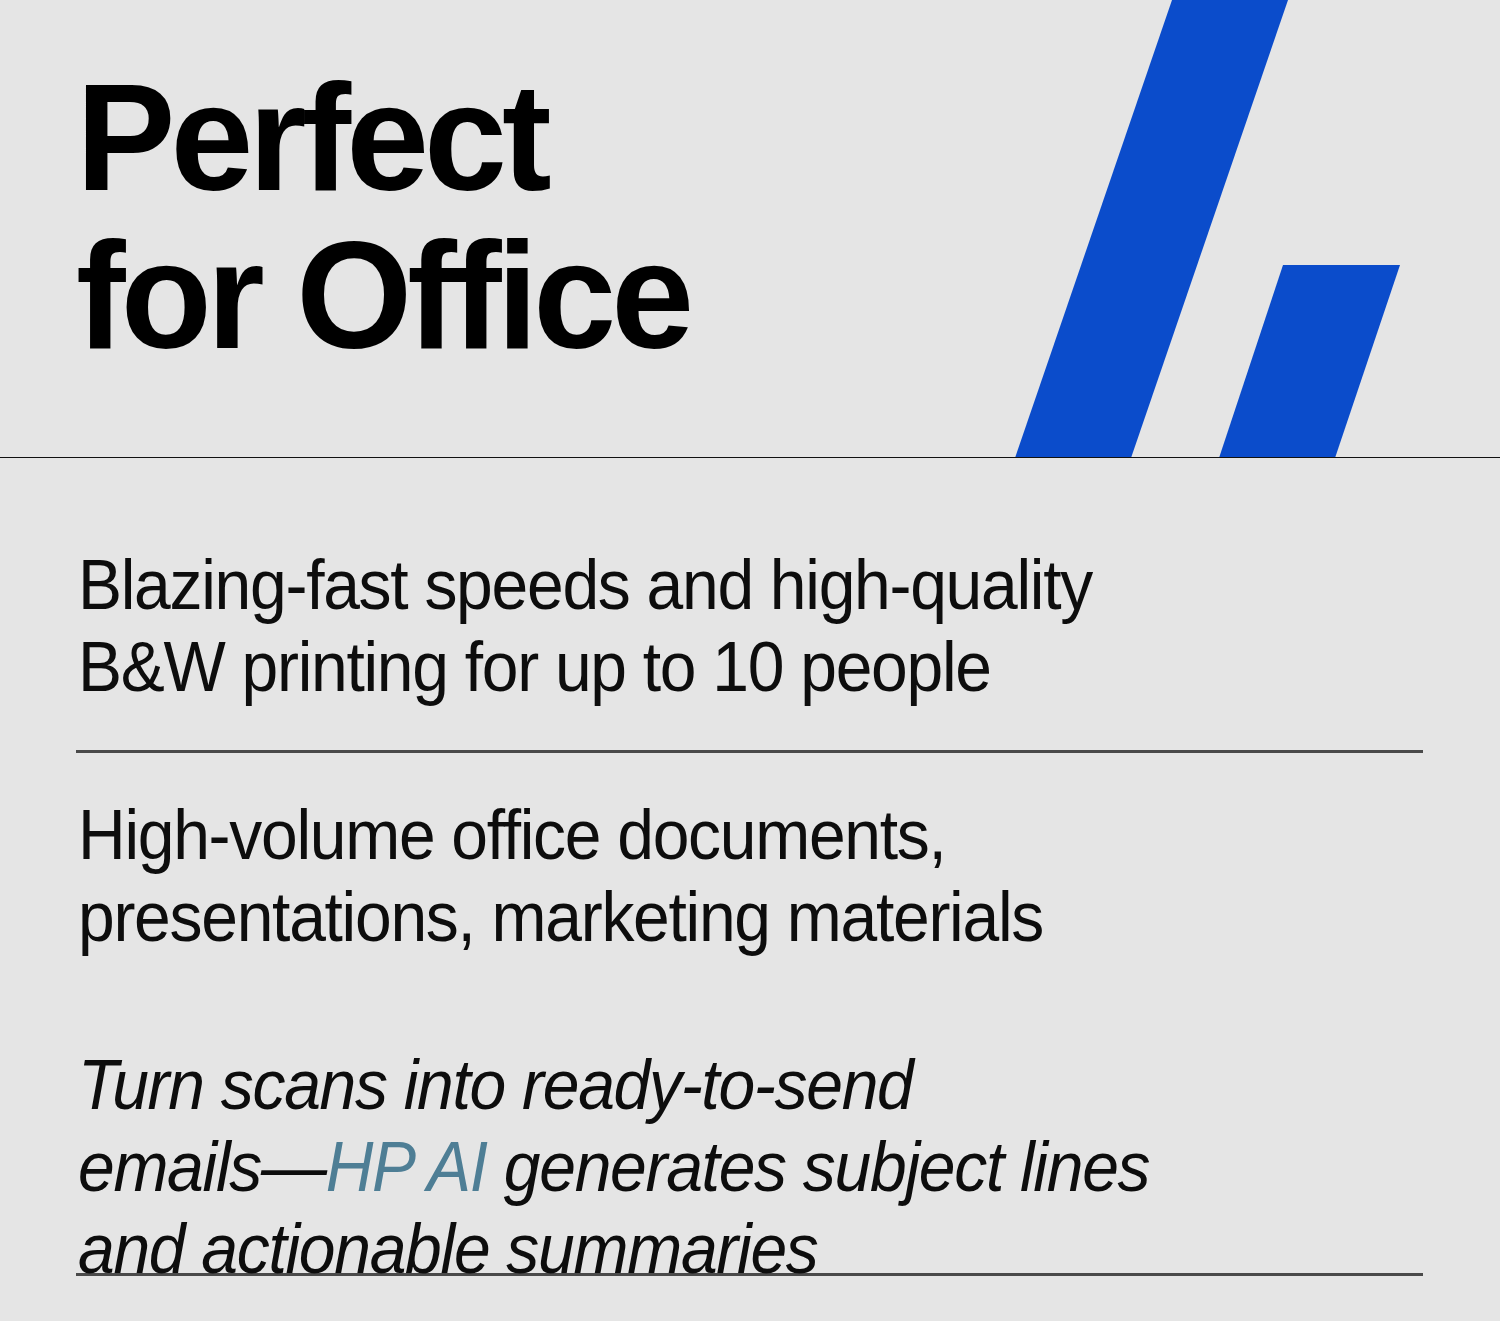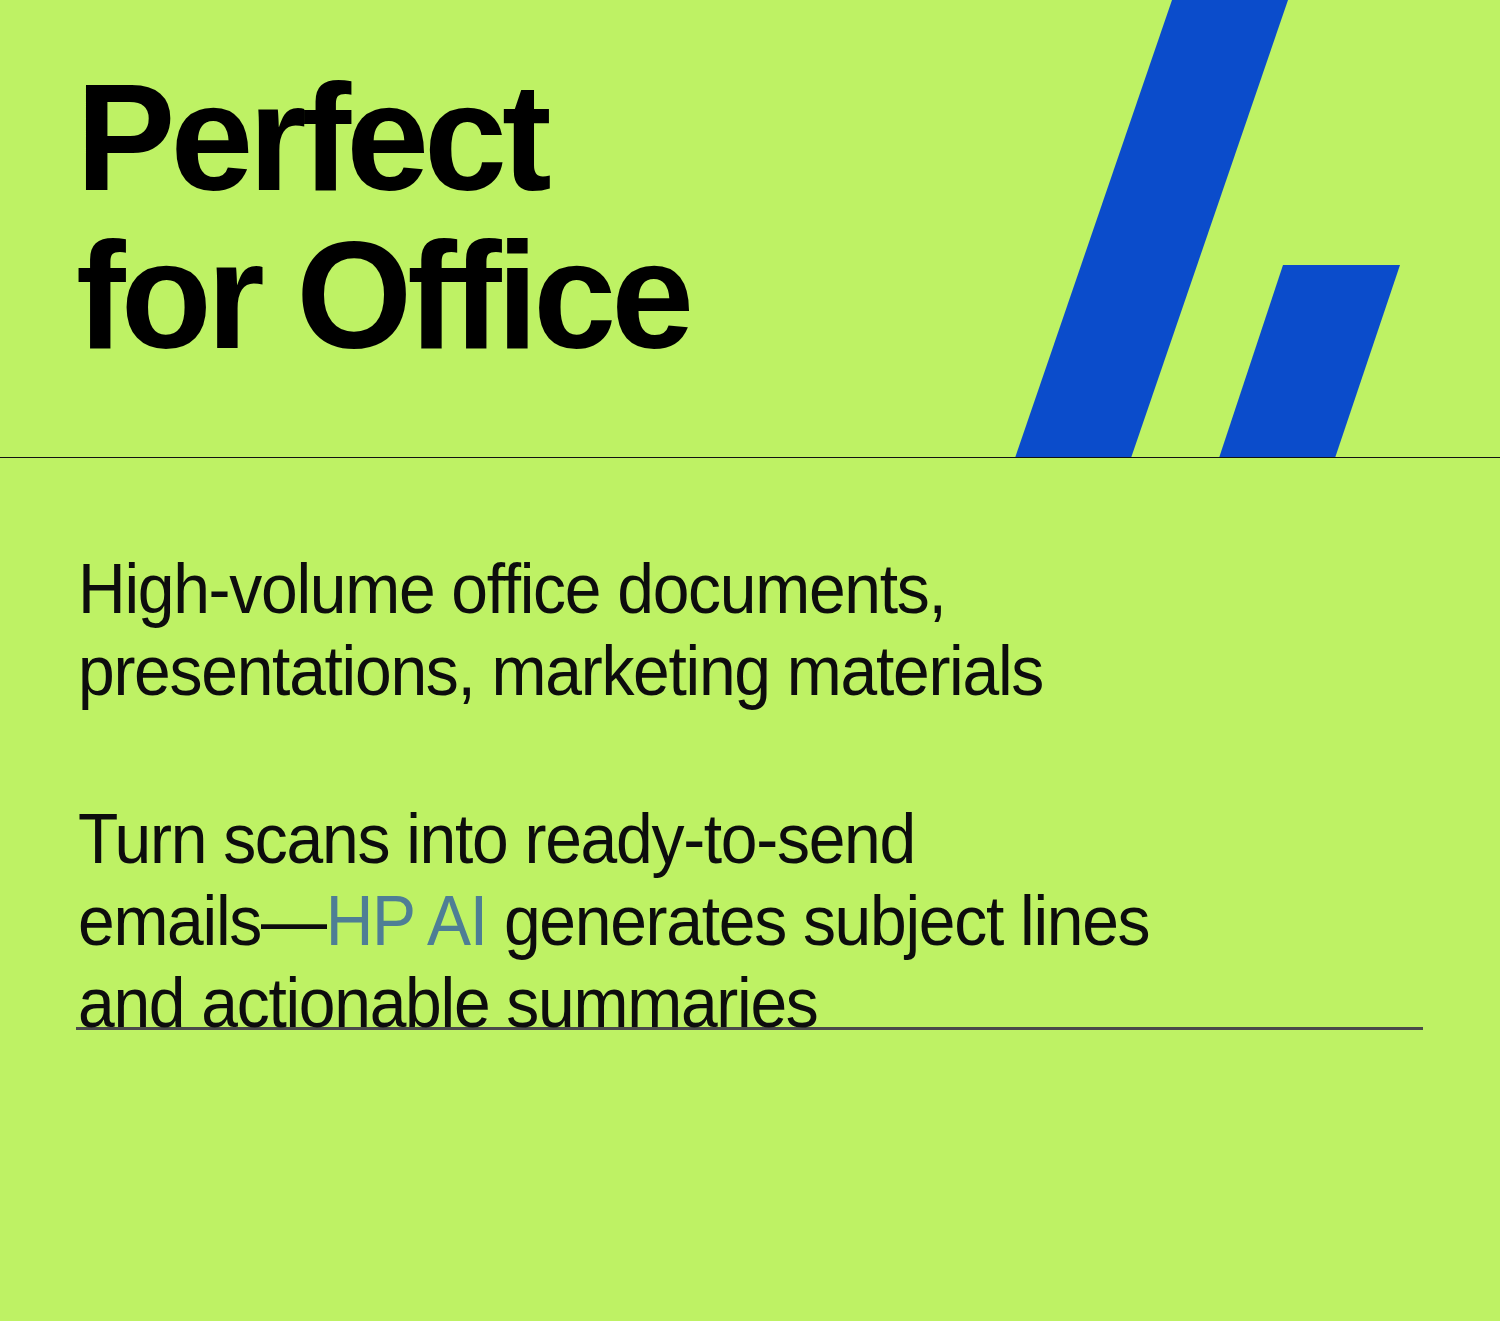--- a/index.html
+++ b/index.html
@@ -10,21 +10,21 @@
   }
   body {
     font-family: "Liberation Sans", sans-serif;
     -webkit-font-smoothing: antialiased;
   }
 
   .poster {
     position: relative;
     width: 1500px;
     height: 1321px;
-    background: #bef264;
+    background: #e5e5e5;
     overflow: hidden;
     box-sizing: border-box;
   }
 
   
   .header {
     position: absolute;
     left: 0;
     top: 0;
     width: 1500px;
@@ -95,21 +95,21 @@
     line-height: 82px;
     letter-spacing: -1.4px;
     color: #0d0d0d;
     white-space: pre-line;
     transform: scaleX(0.93);
     transform-origin: left top;
   }
 
   .feature-1 { padding: 82px 0 0 78px; }
   .feature-2 { padding: 86px 12px 0 78px; }
-  .feature-3 { padding: 86px 12px 0 78px; }
+  .feature-3 { padding: 86px 12px 0 78px; font-style: italic; }
 
   .divider {
     position: absolute;
     left: 76px;
     width: 1347px;
     height: 3px;
     background: #4a4a4a;
   }
   .divider-1 { top: 288px; }
   .divider-2 { top: 565px; }
@@ -135,20 +135,25 @@
 
         <polygon points="1283,265 1400,265 1335,458 1219,458" fill="#0B4CCB"></polygon>
       </svg>
     </div>
 
     <div class="top-rule"></div>
   </div>
 
   <div class="features">
 
+    <div class="feature feature-1">
+      <p class="feature-text">Blazing-fast speeds and high-quality
+B&amp;W printing for up to 10 people</p>
+      <div class="divider divider-1"></div>
+    </div>
 
     <div class="feature feature-2">
       <p class="feature-text">High-volume office documents,
 presentations, marketing materials</p>
       <div class="divider divider-2"></div>
     </div>
 
     <div class="feature feature-3">
       <p class="feature-text"><span>Turn scans into ready-to-send
 emails—</span><span class="ai-accent">HP AI</span><span> generates subject lines

